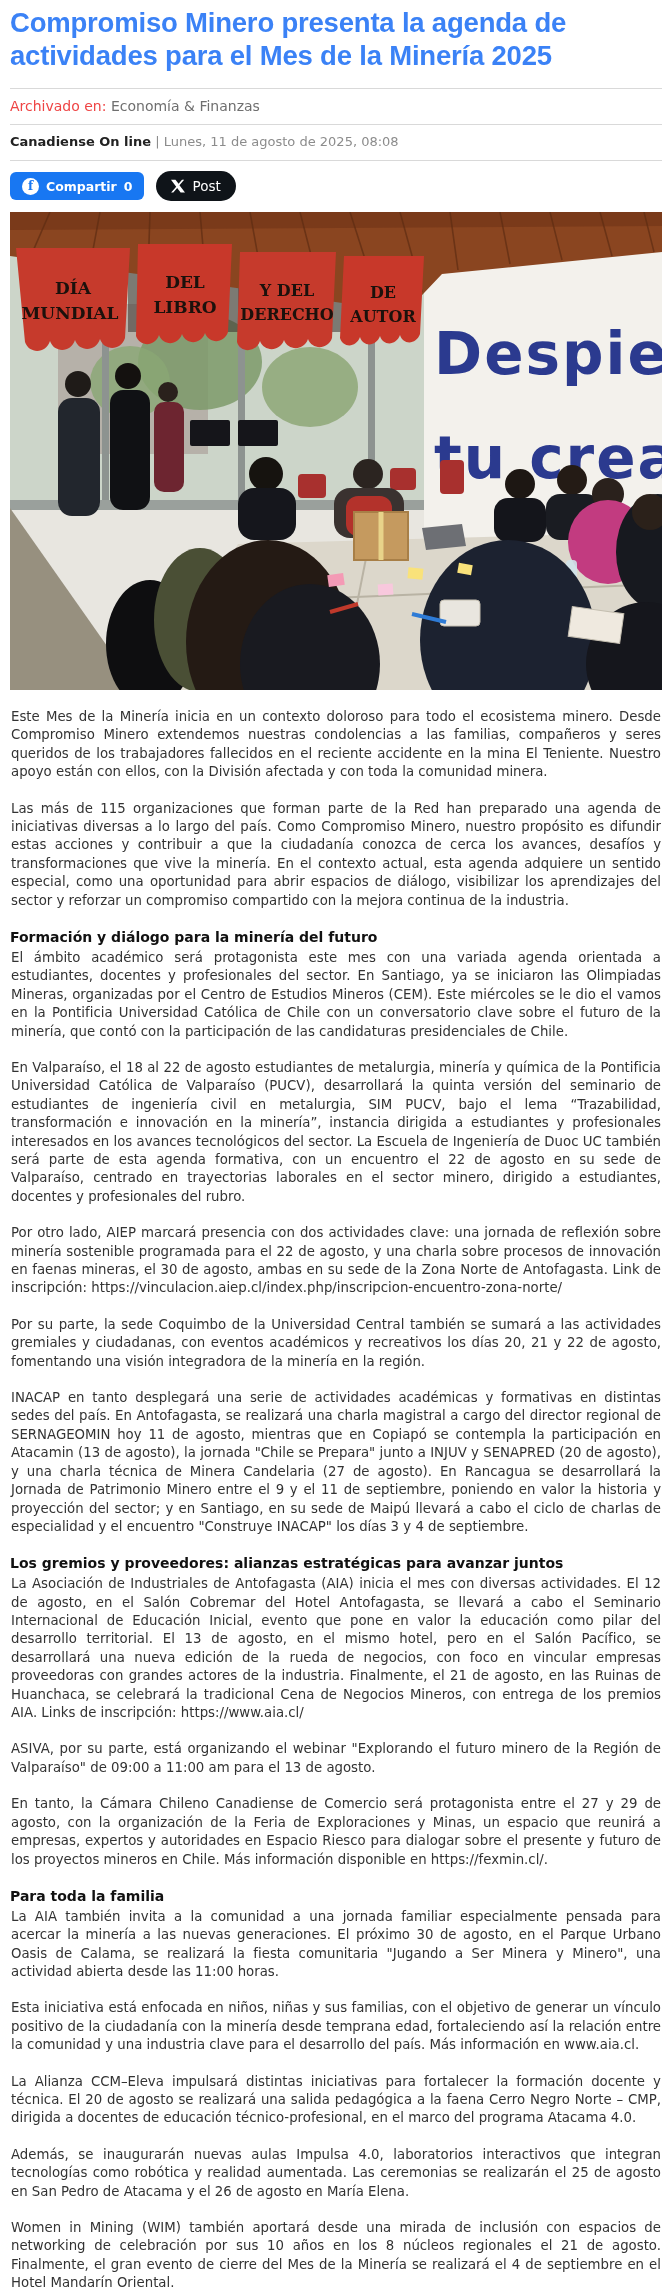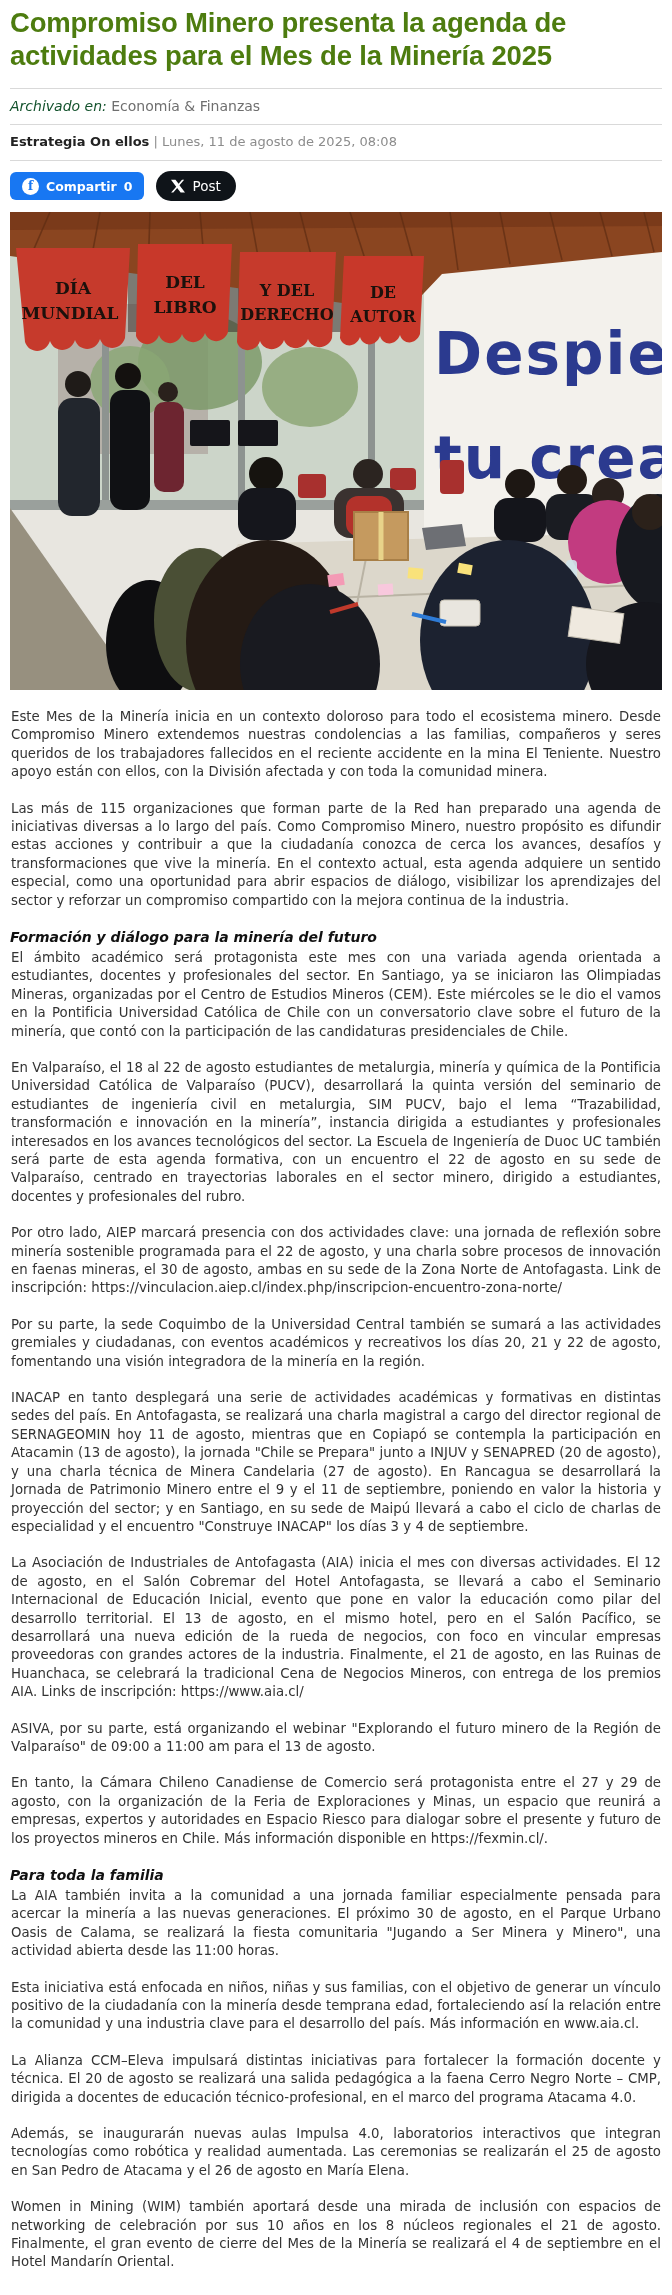--- a/index.html
+++ b/index.html
@@ -5,33 +5,33 @@
   html,body{margin:0;padding:0;background:#fff;}
   body{
     width:672px;
     font-family:"DejaVu Sans","Liberation Sans",sans-serif;
     color:#333;
   }
   .container{padding:0 10px;}
   .page-title{
     font-family:"Liberation Sans","DejaVu Sans",sans-serif;
     font-weight:700;
-    color:#4d7c0f;
+    color:#3b82f6;
     font-size:27.5px;
     line-height:1.2;
     margin:6px 0 16px;
     letter-spacing:-0.2px;
   }
   .divider{border-top:1px solid #d9d9d9;height:0;}
   .meta-row{
     color:#6f6f6f;
     font-size:14px;
     padding:9px 0 10px;
   }
-  .meta-row .meta-label{color:#14532d;font-style:italic;}
+  .meta-row .meta-label{color:#ef4444;}
   .byline{
     font-size:13px;
     padding:9px 0 11px;
   }
   .byline .source{font-weight:700;color:#222;}
   .byline .date{color:#8c8c8c;}
   .share-row{
     display:flex;align-items:center;gap:12px;
     padding:10px 0 8px;
   }
@@ -61,21 +61,20 @@
   .photo-wrap svg{display:block;}
   .article p{
     font-size:13.3px;line-height:1.385;
     text-align:justify;
     margin:0 1px 18px;color:#333;
   }
   .article h3{
     font-size:14px;line-height:1.35;
     margin:16px 0 2px;color:#111;font-weight:700;
     text-align:left;
-    font-style:italic;
   }
   .banner-text{
     font-family:"DejaVu Serif","Liberation Serif",serif;
     font-weight:700;fill:#1c110c;
   }
   .wall-text{
     font-family:"DejaVu Sans",sans-serif;
     font-weight:700;fill:#2b3a8f;letter-spacing:2px;
   }
 </style>
@@ -89,21 +88,21 @@
   <div class="divider"></div>
 
   <div class="meta-row">
     <span class="meta-label">Archivado en:</span>
     <span>Economía &amp; Finanzas</span>
   </div>
 
   <div class="divider"></div>
 
   <div class="byline">
-    <span class="source">Estrategia On ellos</span>
+    <span class="source">Canadiense On line</span>
     <span class="date">| Lunes, 11 de agosto de 2025, 08:08</span>
   </div>
 
   <div class="divider"></div>
 
   <div class="share-row">
     <button class="fb-btn">
       <span class="fb-icon">f</span>
       <span>Compartir</span>
       <span>0</span>
@@ -242,20 +241,21 @@
 
   <div class="article">
     <p>Este Mes de la Minería inicia en un contexto doloroso para todo el ecosistema minero. Desde Compromiso Minero extendemos nuestras condolencias a las familias, compañeros y seres queridos de los trabajadores fallecidos en el reciente accidente en la mina El Teniente. Nuestro apoyo están con ellos, con la División afectada y con toda la comunidad minera.</p>
     <p>Las más de 115 organizaciones que forman parte de la Red han preparado una agenda de iniciativas diversas a lo largo del país. Como Compromiso Minero, nuestro propósito es difundir estas acciones y contribuir a que la ciudadanía conozca de cerca los avances, desafíos y transformaciones que vive la minería. En el contexto actual, esta agenda adquiere un sentido especial, como una oportunidad para abrir espacios de diálogo, visibilizar los aprendizajes del sector y reforzar un compromiso compartido con la mejora continua de la industria.</p>
     <h3>Formación y diálogo para la minería del futuro</h3>
     <p>El ámbito académico será protagonista este mes con una variada agenda orientada a estudiantes, docentes y profesionales del sector. En Santiago, ya se iniciaron las Olimpiadas Mineras, organizadas por el Centro de Estudios Mineros (CEM). Este miércoles se le dio el vamos en la Pontificia Universidad Católica de Chile con un conversatorio clave sobre el futuro de la minería, que contó con la participación de las candidaturas presidenciales de Chile.</p>
     <p>En Valparaíso, el 18 al 22 de agosto estudiantes de metalurgia, minería y química de la Pontificia Universidad Católica de Valparaíso (PUCV), desarrollará la quinta versión del seminario de estudiantes de ingeniería civil en metalurgia, SIM PUCV, bajo el lema “Trazabilidad, transformación e innovación en la minería”, instancia dirigida a estudiantes y profesionales interesados en los avances tecnológicos del sector. La Escuela de Ingeniería de Duoc UC también será parte de esta agenda formativa, con un encuentro el 22 de agosto en su sede de Valparaíso, centrado en trayectorias laborales en el sector minero, dirigido a estudiantes, docentes y profesionales del rubro.</p>
     <p>Por otro lado, AIEP marcará presencia con dos actividades clave: una jornada de reflexión sobre minería sostenible programada para el 22 de agosto, y una charla sobre procesos de innovación en faenas mineras, el 30 de agosto, ambas en su sede de la Zona Norte de Antofagasta. Link de inscripción: https://vinculacion.aiep.cl/index.php/inscripcion-encuentro-zona-norte/</p>
     <p>Por su parte, la sede Coquimbo de la Universidad Central también se sumará a las actividades gremiales y ciudadanas, con eventos académicos y recreativos los días 20, 21 y 22 de agosto, fomentando una visión integradora de la minería en la región.</p>
     <p>INACAP en tanto desplegará una serie de actividades académicas y formativas en distintas sedes del país. En Antofagasta, se realizará una charla magistral a cargo del director regional de SERNAGEOMIN hoy 11 de agosto, mientras que en Copiapó se contempla la participación en Atacamin (13 de agosto), la jornada "Chile se Prepara" junto a INJUV y SENAPRED (20 de agosto), y una charla técnica de Minera Candelaria (27 de agosto). En Rancagua se desarrollará la Jornada de Patrimonio Minero entre el 9 y el 11 de septiembre, poniendo en valor la historia y proyección del sector; y en Santiago, en su sede de Maipú llevará a cabo el ciclo de charlas de especialidad y el encuentro "Construye INACAP" los días 3 y 4 de septiembre.</p>
+    <h3>Los gremios y proveedores: alianzas estratégicas para avanzar juntos</h3>
     <p>La Asociación de Industriales de Antofagasta (AIA) inicia el mes con diversas actividades. El 12 de agosto, en el Salón Cobremar del Hotel Antofagasta, se llevará a cabo el Seminario Internacional de Educación Inicial, evento que pone en valor la educación como pilar del desarrollo territorial. El 13 de agosto, en el mismo hotel, pero en el Salón Pacífico, se desarrollará una nueva edición de la rueda de negocios, con foco en vincular empresas proveedoras con grandes actores de la industria. Finalmente, el 21 de agosto, en las Ruinas de Huanchaca, se celebrará la tradicional Cena de Negocios Mineros, con entrega de los premios AIA. Links de inscripción: https://www.aia.cl/</p>
     <p>ASIVA, por su parte, está organizando el webinar "Explorando el futuro minero de la Región de Valparaíso" de 09:00 a 11:00 am para el 13 de agosto.</p>
     <p>En tanto, la Cámara Chileno Canadiense de Comercio será protagonista entre el 27 y 29 de agosto, con la organización de la Feria de Exploraciones y Minas, un espacio que reunirá a empresas, expertos y autoridades en Espacio Riesco para dialogar sobre el presente y futuro de los proyectos mineros en Chile. Más información disponible en https://fexmin.cl/.</p>
     <h3>Para toda la familia</h3>
     <p>La AIA también invita a la comunidad a una jornada familiar especialmente pensada para acercar la minería a las nuevas generaciones. El próximo 30 de agosto, en el Parque Urbano Oasis de Calama, se realizará la fiesta comunitaria "Jugando a Ser Minera y Minero", una actividad abierta desde las 11:00 horas.</p>
     <p>Esta iniciativa está enfocada en niños, niñas y sus familias, con el objetivo de generar un vínculo positivo de la ciudadanía con la minería desde temprana edad, fortaleciendo así la relación entre la comunidad y una industria clave para el desarrollo del país. Más información en www.aia.cl.</p>
     <p>La Alianza CCM–Eleva impulsará distintas iniciativas para fortalecer la formación docente y técnica. El 20 de agosto se realizará una salida pedagógica a la faena Cerro Negro Norte – CMP, dirigida a docentes de educación técnico-profesional, en el marco del programa Atacama 4.0.</p>
     <p>Además, se inaugurarán nuevas aulas Impulsa 4.0, laboratorios interactivos que integran tecnologías como robótica y realidad aumentada. Las ceremonias se realizarán el 25 de agosto en San Pedro de Atacama y el 26 de agosto en María Elena.</p>
     <p>Women in Mining (WIM) también aportará desde una mirada de inclusión con espacios de networking de celebración por sus 10 años en los 8 núcleos regionales el 21 de agosto. Finalmente, el gran evento de cierre del Mes de la Minería se realizará el 4 de septiembre en el Hotel Mandarín Oriental.</p>
   </div>

